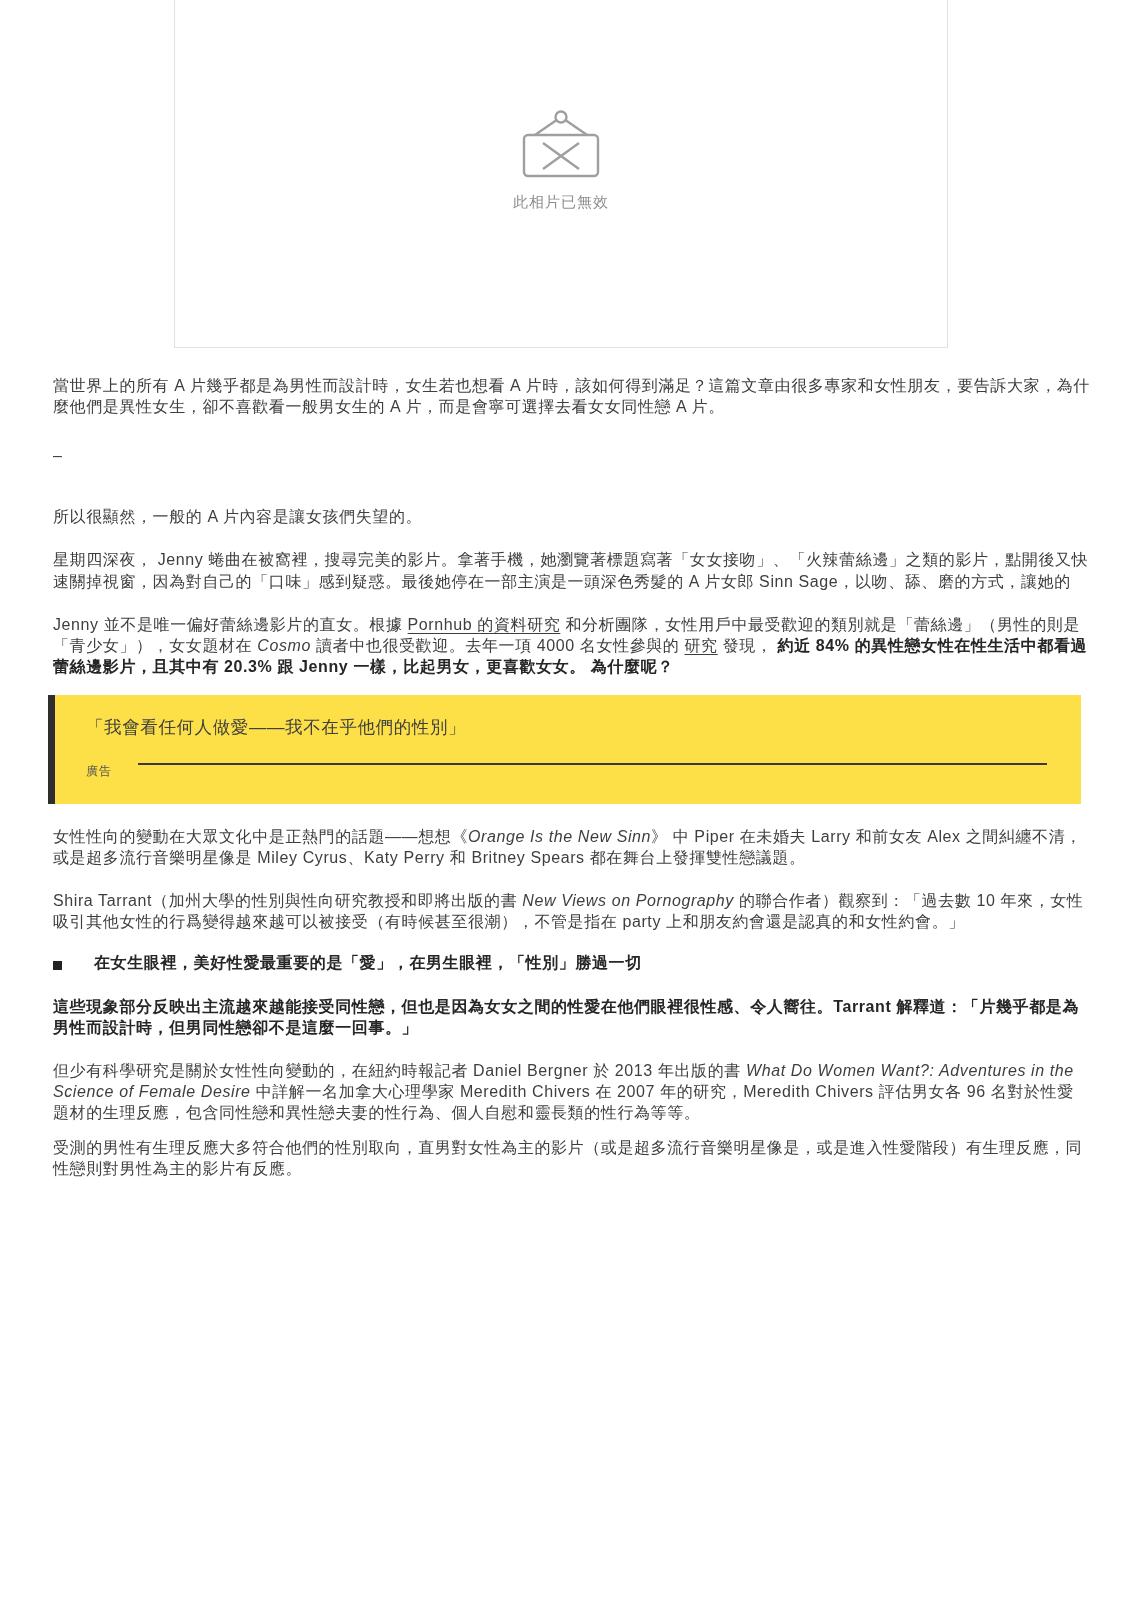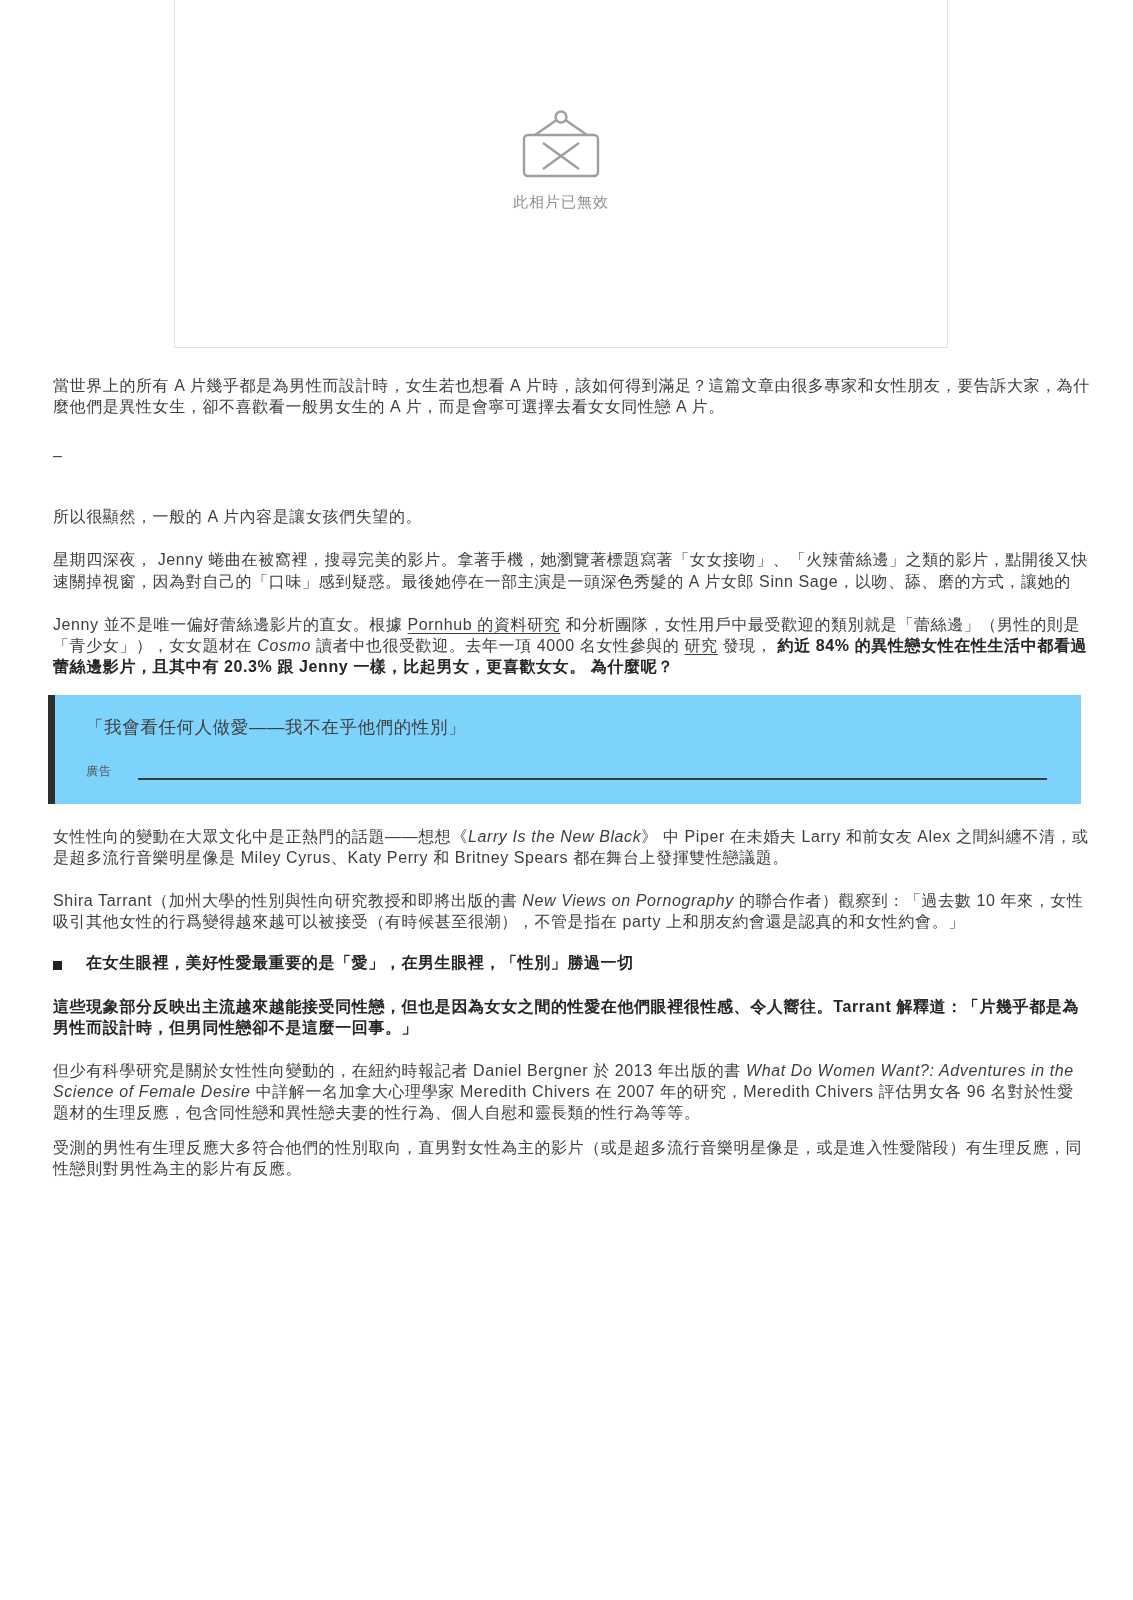--- a/index.html
+++ b/index.html
@@ -58,52 +58,52 @@
     color: inherit;
     text-decoration: underline;
     text-underline-offset: 3px;
     cursor: pointer;
   }
   
   .quote-box {
     margin-top: 18px;
     margin-left: -5px;
     width: 1033px;
-    background: #7dd3fc;
+    background: #fde047;
     border-left: 7px solid #2e2e2e;
     padding: 20px 34px 24px 31px;
   }
   .quote-text {
     font-size: 17.5px;
     letter-spacing: 0.6px;
     color: #3f3f3f;
   }
   .ad-row {
     margin-top: 24px;
     display: flex;
-    align-items: flex-end;
+    align-items: flex-start;
     gap: 26px;
   }
   .ad-label {
     font-size: 12px;
     color: #555555;
     letter-spacing: 1px;
     flex: none;
   }
   .ad-line {
     flex: 1;
     height: 0;
     border-top: 2px solid #3a3a3a;
   }
   
   .bullet-row {
     margin-top: 20px;
     display: flex;
     align-items: flex-start;
-    gap: 24px;
+    gap: 32px;
   }
   .bullet-square {
     flex: none;
     width: 9px; height: 9px;
     margin-top: 9px;
     background: #222222;
   }
   .bullet-row .para { margin-top: 0; }
 </style>
 </head>
@@ -137,21 +137,21 @@
     <p class="para"><span class="seg-plain">Jenny 並不是唯一偏好蕾絲邊影片的直女。根據 </span><a class="seg-link" href="#">Pornhub 的資料研究</a><span class="seg-plain"> 和分析團隊，女性用戶中最受歡迎的類別就是「蕾絲邊」（男性的則是「青少女」），女女題材在 </span><span class="seg-italic">Cosmo</span><span class="seg-plain">  讀者中也很受歡迎。去年一項 4000 名女性參與的 </span><a class="seg-link" href="#">研究</a><span class="seg-plain"> 發現， </span><span class="seg-bold">約近 84% 的異性戀女性在性生活中都看過蕾絲邊影片，且其中有 20.3% 跟 Jenny 一樣，比起男女，更喜歡女女。 為什麼呢？</span></p>
 
     <div class="quote-box">
       <p class="quote-text">「我會看任何人做愛——我不在乎他們的性別」</p>
       <div class="ad-row">
         <span class="ad-label">廣告</span>
         <span class="ad-line"></span>
       </div>
     </div>
 
-    <p class="para"><span class="seg-plain">女性性向的變動在大眾文化中是正熱門的話題——想想《</span><span class="seg-italic">Larry Is the New Black</span><span class="seg-plain">》 中 Piper 在未婚夫 Larry 和前女友 Alex 之間糾纏不清，或是超多流行音樂明星像是 Miley Cyrus、Katy Perry 和 Britney Spears 都在舞台上發揮雙性戀議題。</span></p>
+    <p class="para"><span class="seg-plain">女性性向的變動在大眾文化中是正熱門的話題——想想《</span><span class="seg-italic">Orange Is the New Sinn</span><span class="seg-plain">》 中 Piper 在未婚夫 Larry 和前女友 Alex 之間糾纏不清，或是超多流行音樂明星像是 Miley Cyrus、Katy Perry 和 Britney Spears 都在舞台上發揮雙性戀議題。</span></p>
 
     <p class="para"><span class="seg-plain">Shira Tarrant（加州大學的性別與性向研究教授和即將出版的書 </span><span class="seg-italic">New Views on Pornography</span><span class="seg-plain"> 的聯合作者）觀察到：「過去數 10 年來，女性吸引其他女性的行爲變得越來越可以被接受（有時候甚至很潮），不管是指在 party 上和朋友約會還是認真的和女性約會。」</span></p>
 
     <div class="bullet-row">
       <span class="bullet-square"></span>
       <p class="para para-bold">在女生眼裡，美好性愛最重要的是「愛」，在男生眼裡，「性別」勝過一切</p>
     </div>
 
     <p class="para"><span class="seg-bold">這些現象部分反映出主流越來越能接受同性戀，但也是因為女女之間的性愛在他們眼裡很性感、令人嚮往。Tarrant 解釋道：「片幾乎都是為男性而設計時，但男同性戀卻不是這麼一回事。」</span></p>
 

